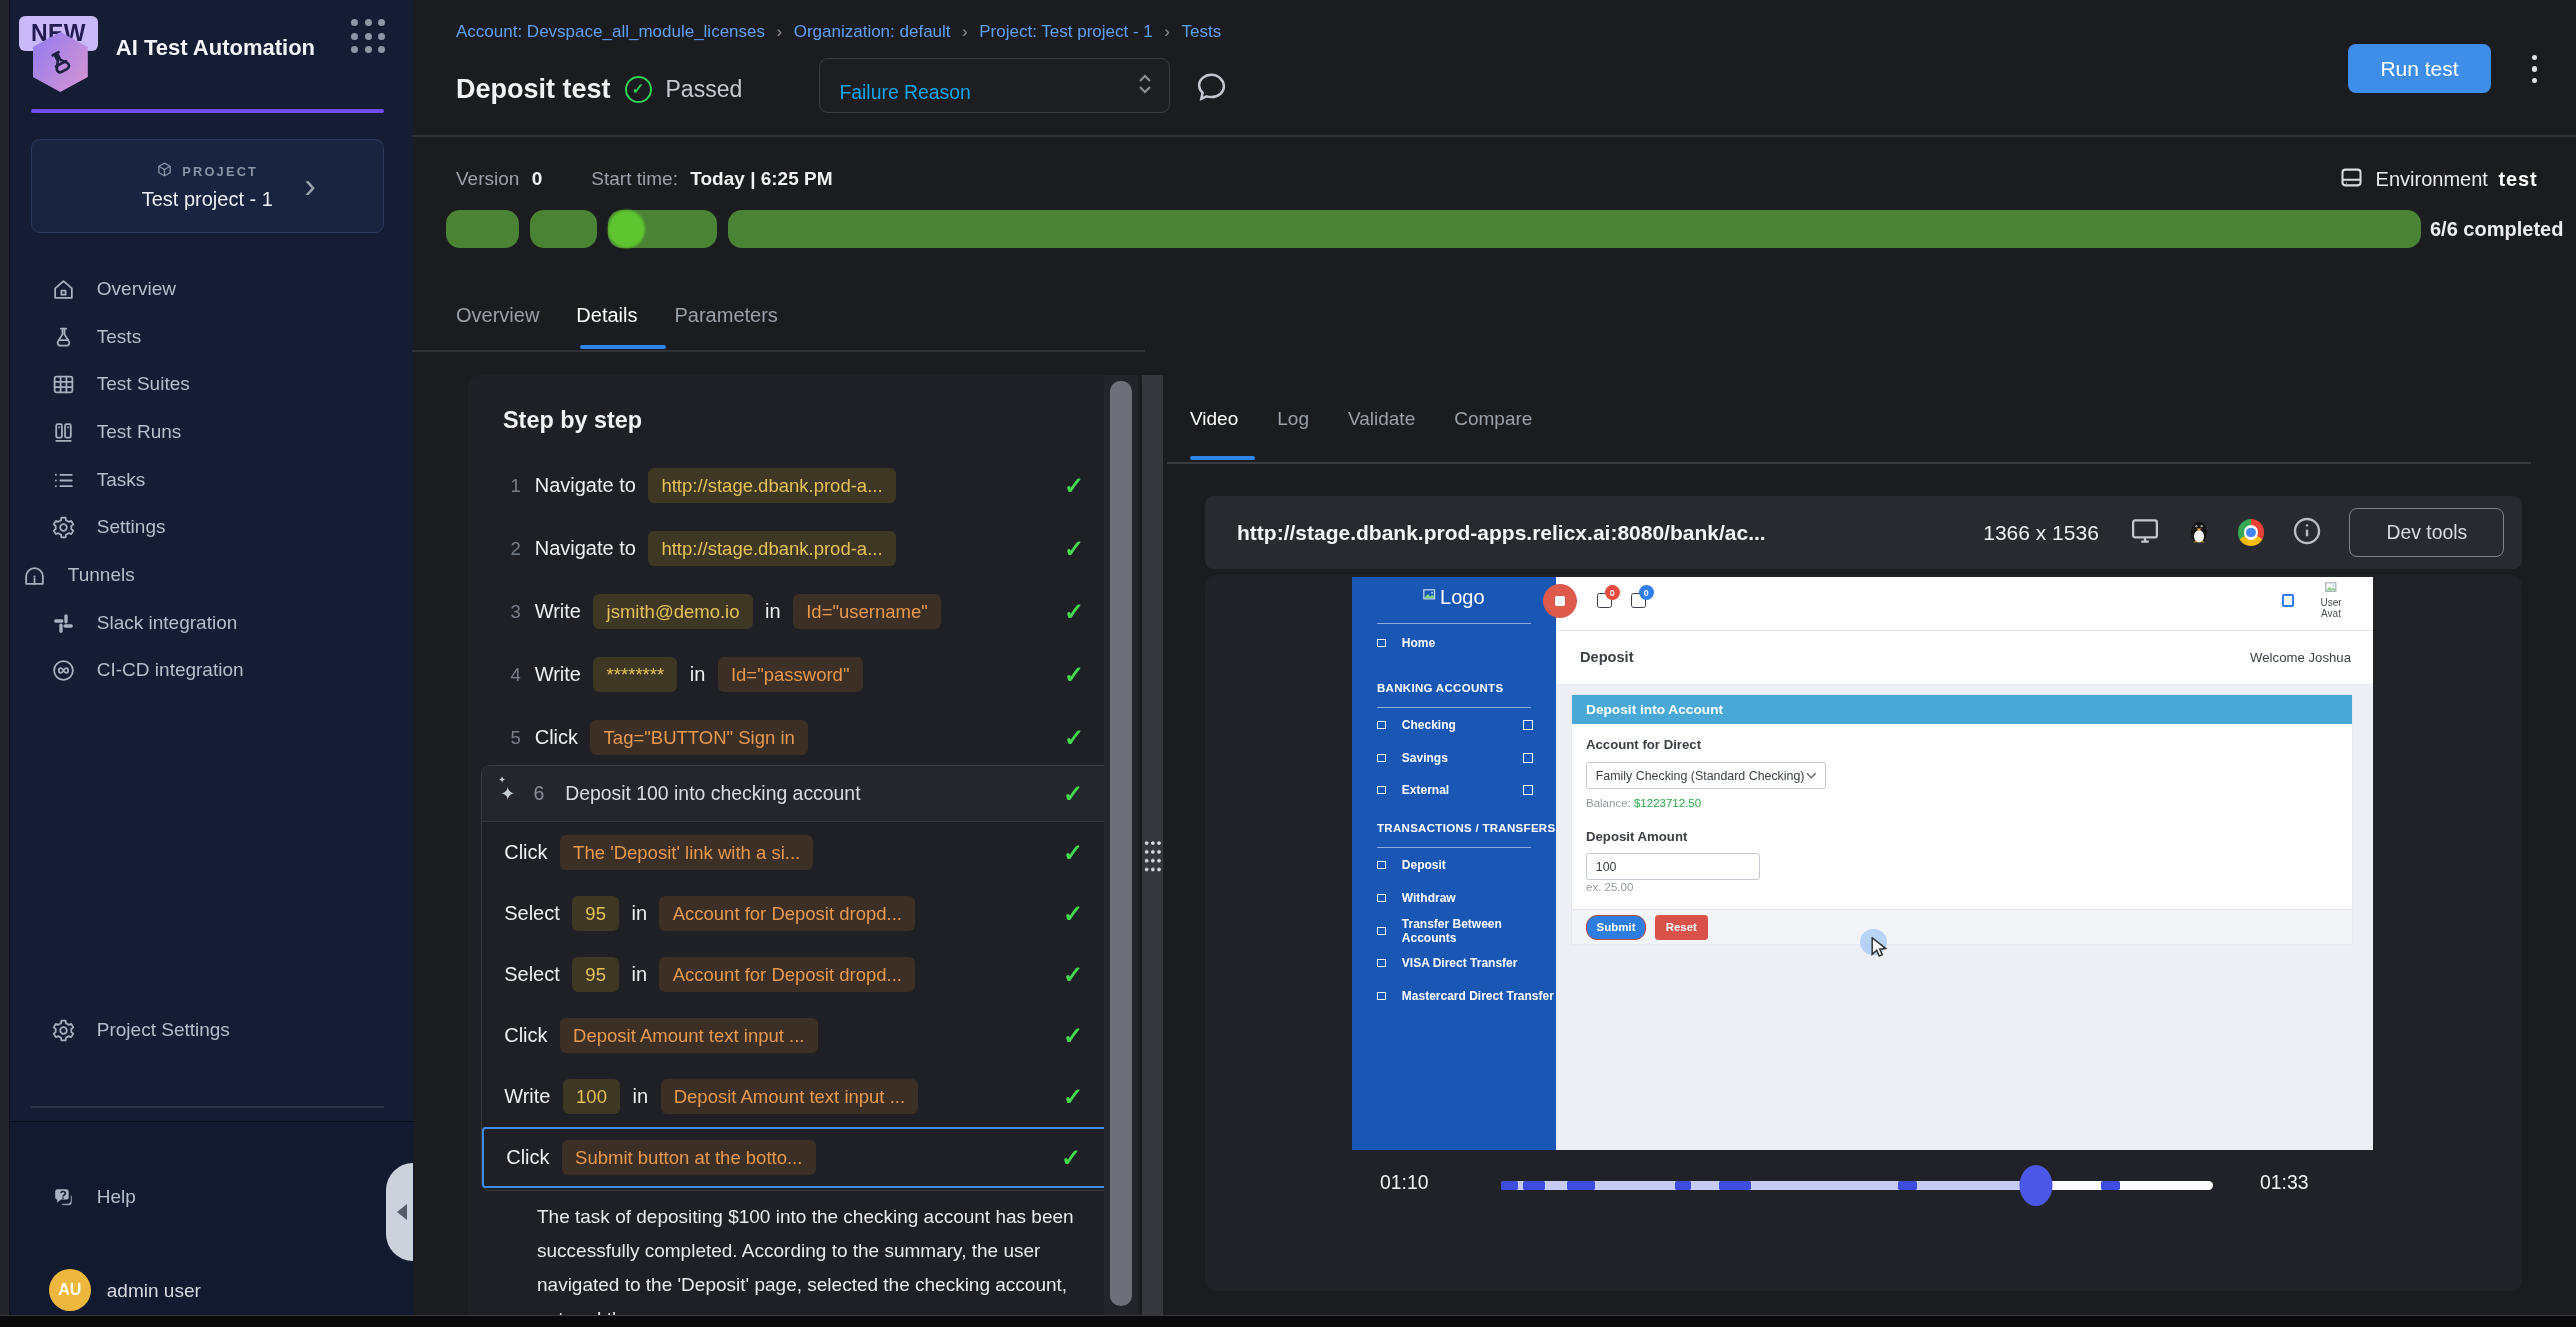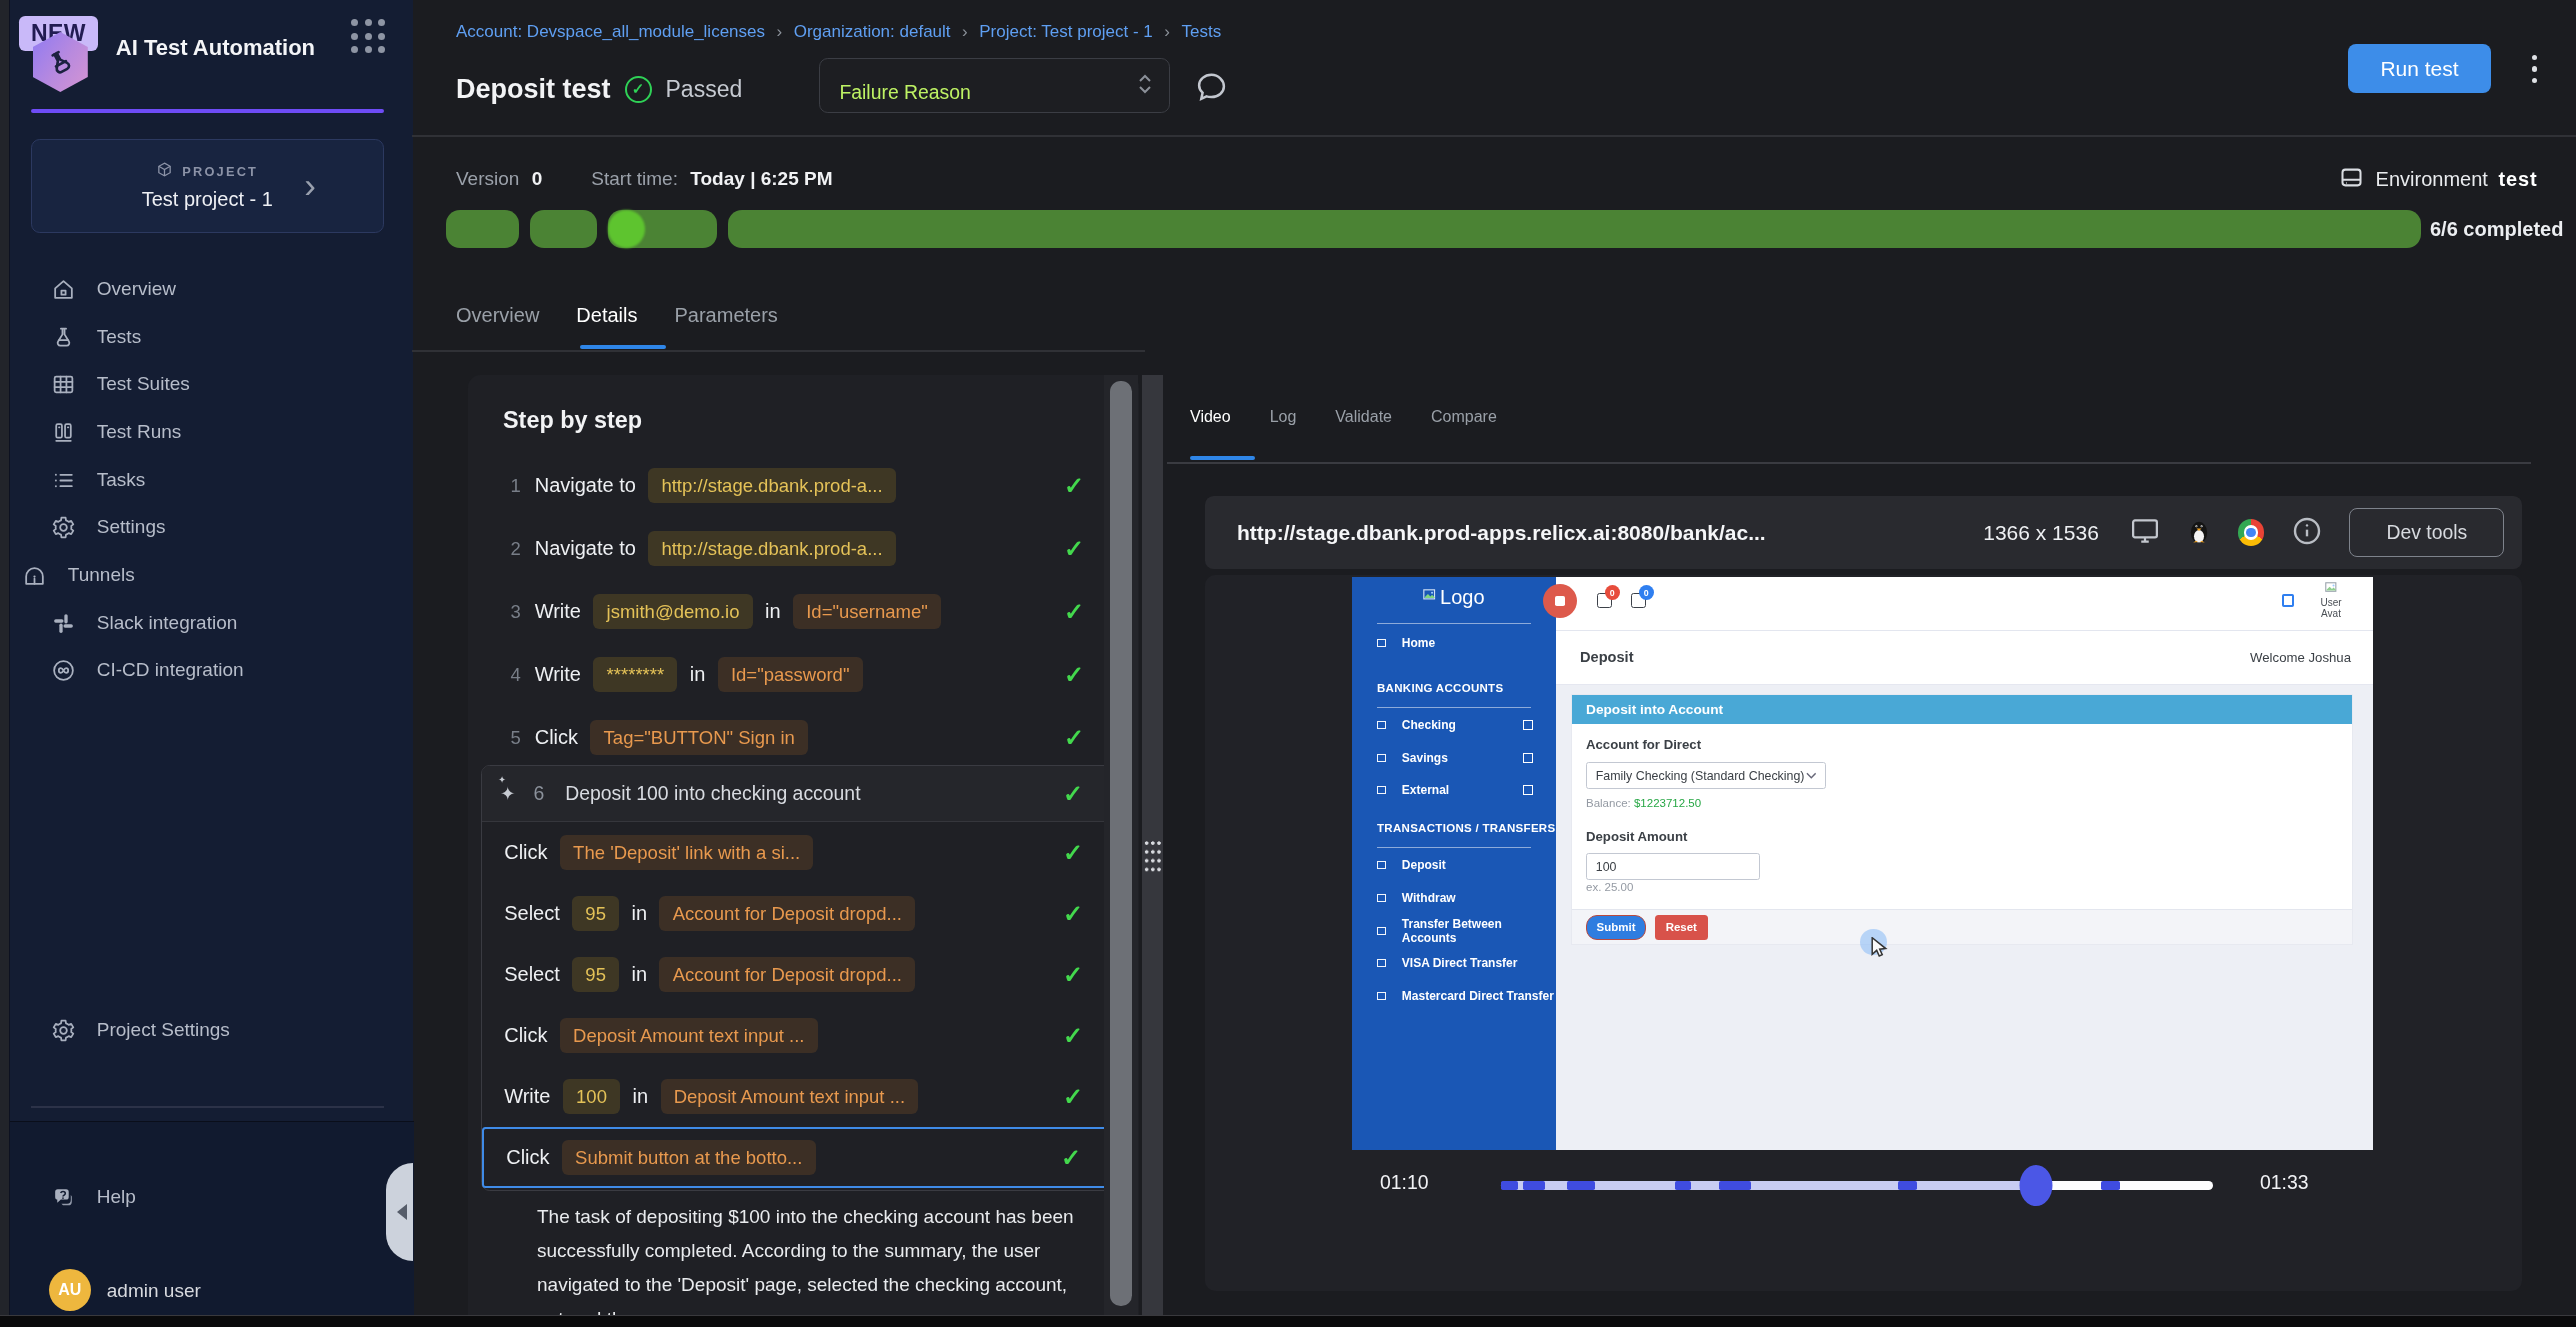--- a/index.html
+++ b/index.html
@@ -34,21 +34,21 @@
 
   
   .breadcrumb { left:456px; top:22px; display:flex; gap:11.5px; font-size:17px; align-items:center; }
   .crumb { color:#5f9ff2; cursor:pointer; }
   .crumb-sep { color:#8b9199; font-size:17px; }
   .title-row { left:456px; top:68px; display:flex; align-items:center; gap:14px; height:42px; }
   .page-title { color:#f2f3f5; font-size:27px; font-weight:700; }
   .check-circle { width:27px; height:27px; border:2.6px solid #2fd156; border-radius:50%; display:flex; align-items:center; justify-content:center; color:#2fd156; font-size:15px; font-weight:700; }
   .status-label { color:#c6cad1; font-size:23px; }
   .fail-select { left:819px; top:58px; width:351px; height:55px; border:1.8px solid #3b3d44; background:#1d1e22; border-radius:8.8px; display:flex; align-items:center; padding:0 16px 0 19.4px; cursor:pointer; }
-  .fail-select .ph { color:#bef264; font-size:19.4px; flex:1;margin-top:13px; }
+  .fail-select .ph { color:#0ea5e9; font-size:19.4px; flex:1;margin-top:13px; }
   .comment-icon { left:1194px; top:69px; cursor:pointer; }
   .run-btn { left:2348px; top:44px; width:143px; height:49px; background:#3d8de9; border-radius:8px; color:#fff; font-size:21px; display:flex; align-items:center; justify-content:center; cursor:pointer; }
   .kebab { left:2532px; top:55px; display:flex; flex-direction:column; gap:6.2px; cursor:pointer; }
   .kebab i { width:5.3px; height:5.3px; border-radius:50%; background:#dfe1e5; }
   .hdr-divider { left:412px; top:135px; width:2164px; height:1.8px; background:#303136; }
 
   
   .meta-row { left:456px; top:168px; display:flex; align-items:baseline; font-size:19px; }
   .meta-lab { color:#9ba1aa; }
   .meta-val { color:#f1f2f4; font-weight:700; margin-left:12.4px; }
@@ -88,21 +88,21 @@
   .group-header .row-check, .sub-row .row-check { right:39px; }
   .sub-row { position:relative; height:61px; display:flex; align-items:center; padding-left:22px; cursor:pointer; }
   .sub-row.selected { border:2.6px solid #3f8be8; border-radius:3.5px; }
   .summary { position:absolute; left:69px; top:825px; width:556px; color:#e9ebee; font-size:19px; line-height:34px; }
   .scroll-track { left:1104px; top:375px; width:34px; height:940px; background:#24252a; }
   .scroll-thumb { left:1110px; top:381px; width:22px; height:925px; background:#6d7076; border-radius:10.6px; cursor:grab; }
   .splitter { left:1142px; top:375px; width:21px; height:940px; background:#36373d; cursor:col-resize; }
   .grip { position:absolute; left:1.8px; top:465px; width:17.7px; height:35px; background-image:radial-gradient(circle at 2.6px 3.1px,#d9dbe0 1.5px,transparent 2px); background-size:6.2px 8.8px; }
 
   
-  .right-tabs { left:1190px; top:408px; display:flex; gap:39px; font-size:16px; color:#9aa0a8; }
+  .right-tabs { left:1190px; top:408px; display:flex; gap:39px; font-size:19px; color:#9aa0a8; }
   .right-tabs .tab.active { color:#fff; }
   .video-underline { left:1190px; top:456px; width:65px; height:4.4px; background:#2f86e8; border-radius:2.6px; }
   .right-divider { left:1167px; top:462px; width:1364px; height:1.8px; background:#3a3b41; }
   .browser-bar { left:1205px; top:496px; width:1317px; height:73px; background:#292a2f; border-radius:8.8px; display:flex; align-items:center; padding:0 17.7px 0 32px; }
   .url-text { color:#f5f6f8; font-size:21px; font-weight:700; white-space:nowrap; }
   .bar-right { margin-left:auto; display:flex; align-items:center; gap:26.5px; }
   .res-text { color:#eef0f3; font-size:21px; margin-right:3.5px; }
   .chrome-icon { width:26.5px; height:26.5px; border-radius:50%; background:conic-gradient(#ea4335 0 120deg,#fbbc05 120deg 240deg,#34a853 240deg 360deg); position:relative; }
   .chrome-icon::before { content:""; position:absolute; inset:6.2px; border-radius:50%; background:#fff; }
   .chrome-icon::after { content:""; position:absolute; inset:8.4px; border-radius:50%; background:#4285f4; }

